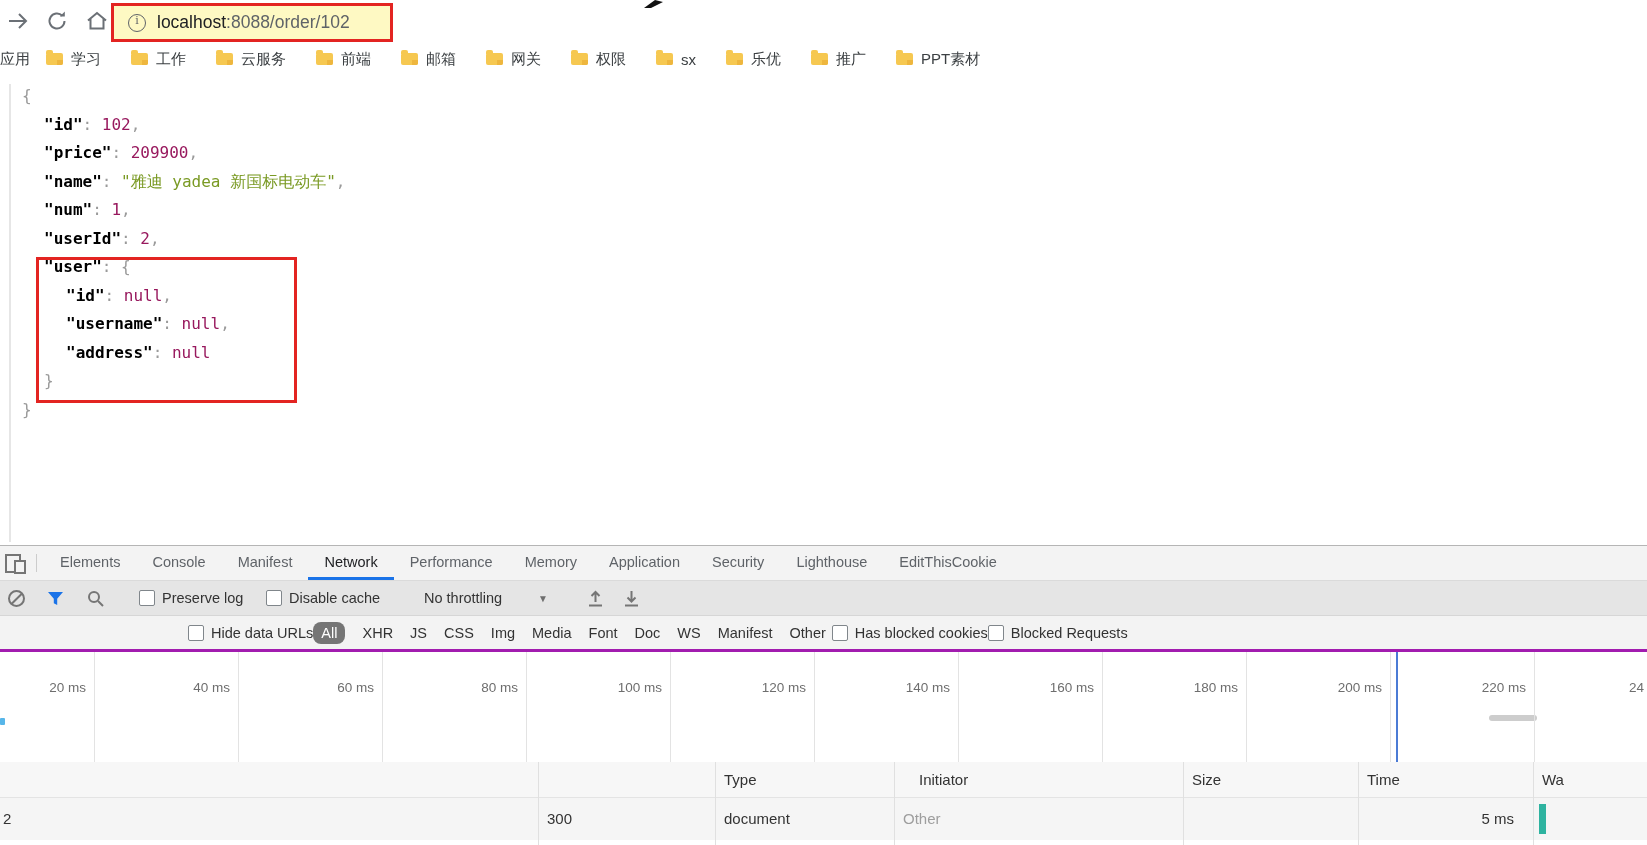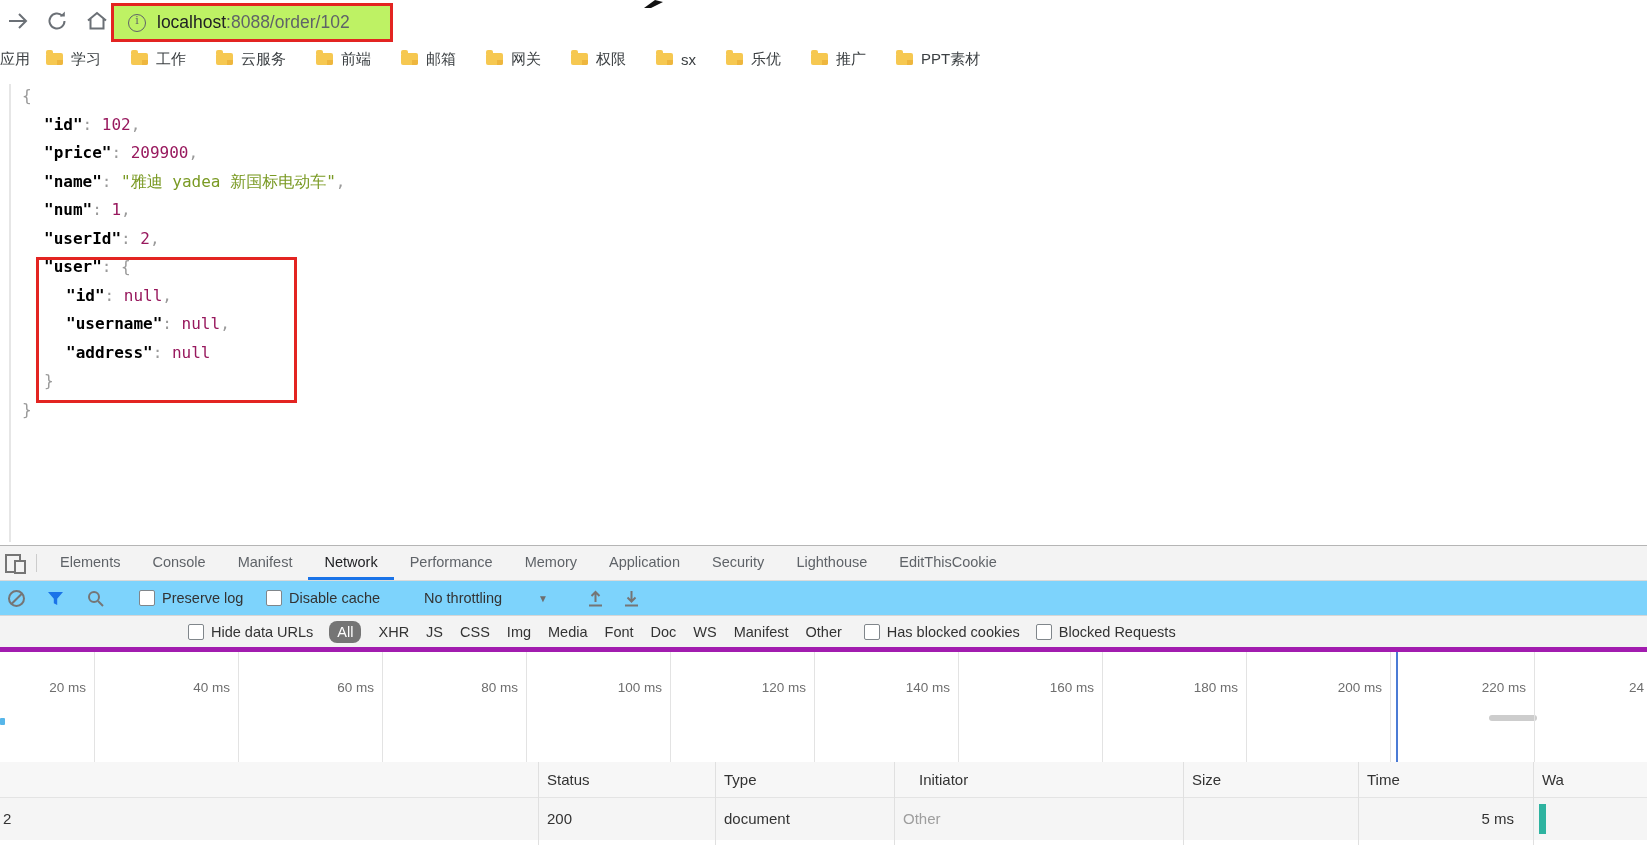--- a/index.html
+++ b/index.html
@@ -3,21 +3,21 @@
 <meta charset="utf-8">
 <style>
   html,body{margin:0;padding:0;background:#fff;}
   #app{position:relative;width:1647px;height:845px;background:#fff;overflow:hidden;
        font-family:"Liberation Sans","DejaVu Sans",sans-serif;color:#202124;}
 
   
   #browser-bar{position:absolute;top:0;left:0;width:1647px;height:42px;background:#fff;}
   .nav-ic{position:absolute;top:9px;width:24px;height:24px;color:#6b7076;}
   #address-box{position:absolute;left:111px;top:3px;width:276px;height:33px;
-               display:flex;align-items:center;background:#bef264;}
+               display:flex;align-items:center;background:#fef9c3;}
   .red-annot{border:3px solid #e32421;}
   #info-icon{width:16px;height:16px;border:1.6px solid #5f6368;border-radius:50%;
              margin-left:14px;position:relative;flex:none;}
   #info-icon:after{content:"i";position:absolute;left:0;top:-1px;width:100%;text-align:center;
              font-size:11px;color:#5f6368;font-family:"DejaVu Serif",serif;}
   #url-text{margin-left:11px;font-size:17.5px;white-space:nowrap;}
   #url-host{color:#202124;}
   #url-rest{color:#5f6368;}
   #cursor-artifact{position:absolute;left:644px;top:0;}
 
@@ -46,32 +46,32 @@
   #devtools{position:absolute;left:0;top:545px;width:1647px;height:300px;background:#fff;
             border-top:1px solid #b5b5b5;box-sizing:border-box;font-size:14.5px;color:#333;}
   #dt-tabbar{position:absolute;left:0;top:0;width:1647px;height:35px;background:#f3f3f3;
              border-bottom:1px solid #dadada;box-sizing:border-box;display:flex;align-items:stretch;
              padding-left:44px;}
   .dt-tab{padding:0 16px;line-height:33px;color:#5f6368;cursor:default;white-space:nowrap;}
   .dt-tab.active{color:#202124;border-bottom:3px solid #1a73e8;}
   #device-icon{position:absolute;left:5px;top:8px;}
   .vsep{position:absolute;width:1px;height:18px;background:#ccc;top:8px;}
 
-  #dt-toolbar{position:absolute;left:0;top:35px;width:1647px;height:35px;background:#7dd3fc;
+  #dt-toolbar{position:absolute;left:0;top:35px;width:1647px;height:35px;background:#e5e5e5;
               border-bottom:1px solid #d6d6d6;box-sizing:border-box;padding-left:35px;}
   .tb-item{position:absolute;top:0;height:34px;display:flex;align-items:center;gap:7px;}
   .blk-icon{width:13px;height:13px;border:2px solid #757575;border-radius:50%;position:relative;}
   .blk-icon:after{content:"";position:absolute;left:5.5px;top:-1px;width:2px;height:15px;
                   background:#757575;transform:rotate(45deg);}
   .cb{width:14px;height:14px;border:1.6px solid #80868b;border-radius:2px;background:#fff;flex:none;}
   .dd-arrow{font-size:10px;color:#6e6e6e;}
 
   #dt-filterbar{position:absolute;left:0;top:70px;width:1647px;height:36px;background:#f3f3f3;
-                border-bottom:5px solid #a21caf;box-sizing:border-box;display:flex;align-items:center;
-                gap:16px;padding-left:188px;}
+                border-bottom:3px solid #a21caf;box-sizing:border-box;display:flex;align-items:center;
+                padding-left:188px;}
   .pill{color:#333;}
   .pill-active{background:#757575;color:#fff;border-radius:8px;padding:3px 8px;}
   .fcb{display:flex;align-items:center;gap:7px;}
 
   #dt-overview{position:absolute;left:0;top:106px;width:1647px;height:110px;background:#fff;}
   .gridline{position:absolute;top:0;width:1px;height:110px;background:#e3e3e3;}
   .tick{position:absolute;top:28px;width:70px;text-align:right;font-size:13.5px;color:#6e6e6e;}
   #tl-event-line{position:absolute;left:1396px;top:0;width:2px;height:110px;}
   #tl-dot{position:absolute;left:0;top:66px;width:5px;height:7px;background:#57b6e9;border-radius:1px;}
   #tl-scrollpill{position:absolute;left:1489px;top:63px;width:48px;height:6px;background:#cdcdcd;border-radius:3px;}
@@ -292,31 +292,30 @@
         <div class="gridline" style="left: 1246px;"></div>
         <div class="tick" style="left: 1168px;">180 ms</div>
         <div class="gridline" style="left: 1390px;"></div>
         <div class="tick" style="left: 1312px;">200 ms</div>
         <div class="gridline" style="left: 1534px;"></div>
         <div class="tick" style="left: 1456px;">220 ms</div>
       </div>
 
     <div id="dt-table">
       <div id="dt-thead">
-          <div class="th" style="left: 539px; width: 168px;">Status</div>
           <div class="th" style="left: 716px; width: 170px;">Type</div>
           <div class="th" style="left: 895px; width: 280px; margin-left: 16px;">Initiator</div>
           <div class="th" style="left: 1184px; width: 157px;">Size</div>
           <div class="th" style="left: 1359px; width: 157px;">Time</div>
           <div class="th" style="left: 1534px; width: 105px;">Wa</div>
         </div>
       <div id="dt-rows">
           <div class="net-row" style="top: 36px; background: rgb(245, 245, 245); border-bottom: 1px solid rgb(237, 237, 237);">
             <div class="cell" style="left: 3px; width: 530px;">2</div>
-            <div class="cell" style="left: 547px; width: 168px;">200</div>
+            <div class="cell" style="left: 547px; width: 168px;">300</div>
             <div class="cell" style="left: 724px; width: 170px;">document</div>
             <div class="cell muted" style="left: 903px; width: 280px;">Other</div>
             <div class="cell r" style="left: 1359px; width: 155px;">5 ms</div>
             <div class="wf-bar" style="top: 6px; height: 30px; background: rgb(46, 179, 160);"></div>
           </div>
           <div class="net-row" style="top: 78px; background: rgb(255, 255, 255); border-bottom: 1px solid rgb(237, 237, 237);">
             <div class="cell" style="left: 3px; width: 530px;"></div>
             <div class="cell" style="left: 547px; width: 168px;">200</div>
             <div class="cell" style="left: 724px; width: 170px;">stylesheet</div>
             <div class="cell init-link" style="left: 903px; width: 280px;">jquery.js:7</div>

